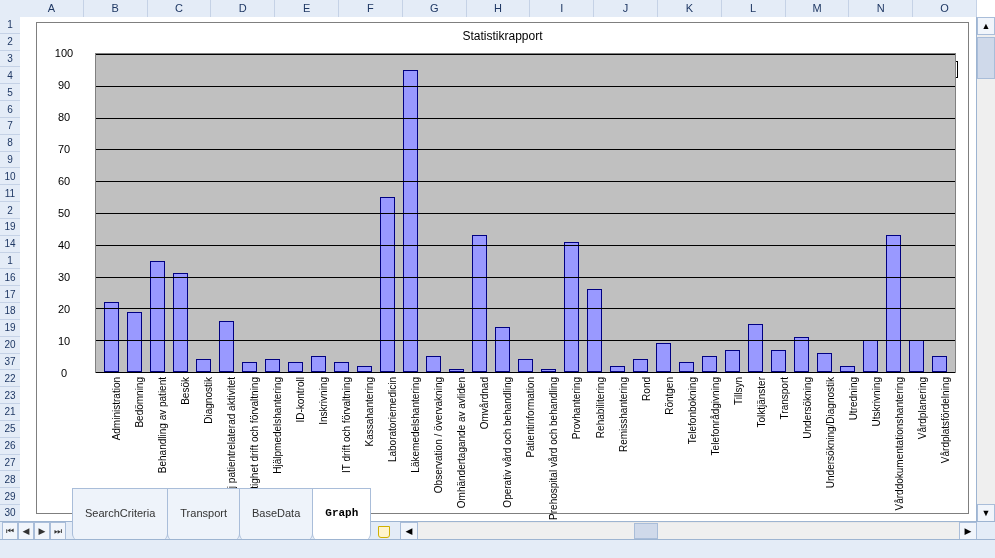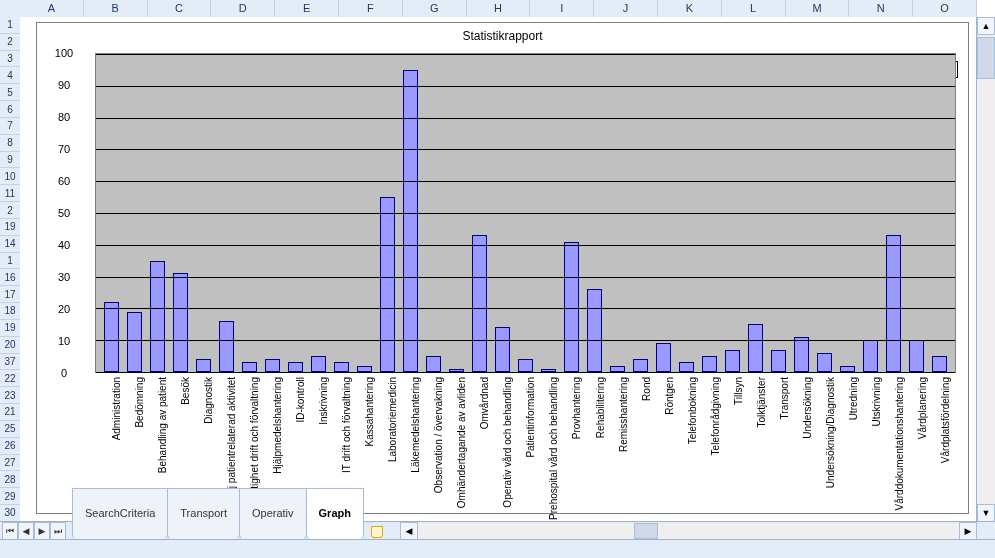--- a/index.html
+++ b/index.html
@@ -224,20 +224,21 @@
     border-radius: 0 0 6px 6px;
     margin-right: -1px;
     cursor: pointer;
     height: 15px;
     line-height: 13px;
   }
   .tab.active {
     background: #ffffff;
     font-weight: bold;
     color: #000;
+    font-family: Liberation Mono, monospace;
   }
   .tab-insert-icon {
     width: 18px;
     height: 14px;
     margin-left: 6px;
     align-self: center;
     position: relative;
   }
   .tab-insert-icon::before {
     content: "";
@@ -620,21 +621,21 @@
   <div class="tab-bar">
     <div class="tab-nav">
       <div class="tab-nav-btn">⏮</div>
       <div class="tab-nav-btn">◀</div>
       <div class="tab-nav-btn">▶</div>
       <div class="tab-nav-btn">⏭</div>
     </div>
     <div class="tabs" id="tabs">
         <div class="tab">SearchCriteria</div>
         <div class="tab">Transport</div>
-        <div class="tab">Operativ</div>
+        <div class="tab">BaseData</div>
         <div class="tab active">Graph</div>
       </div>
     <div class="tab-insert-icon"></div>
   </div>
 
   <div class="hscroll">
     <div class="arrow">◀</div>
     <div class="track">
       <div class="thumb"></div>
     </div>

